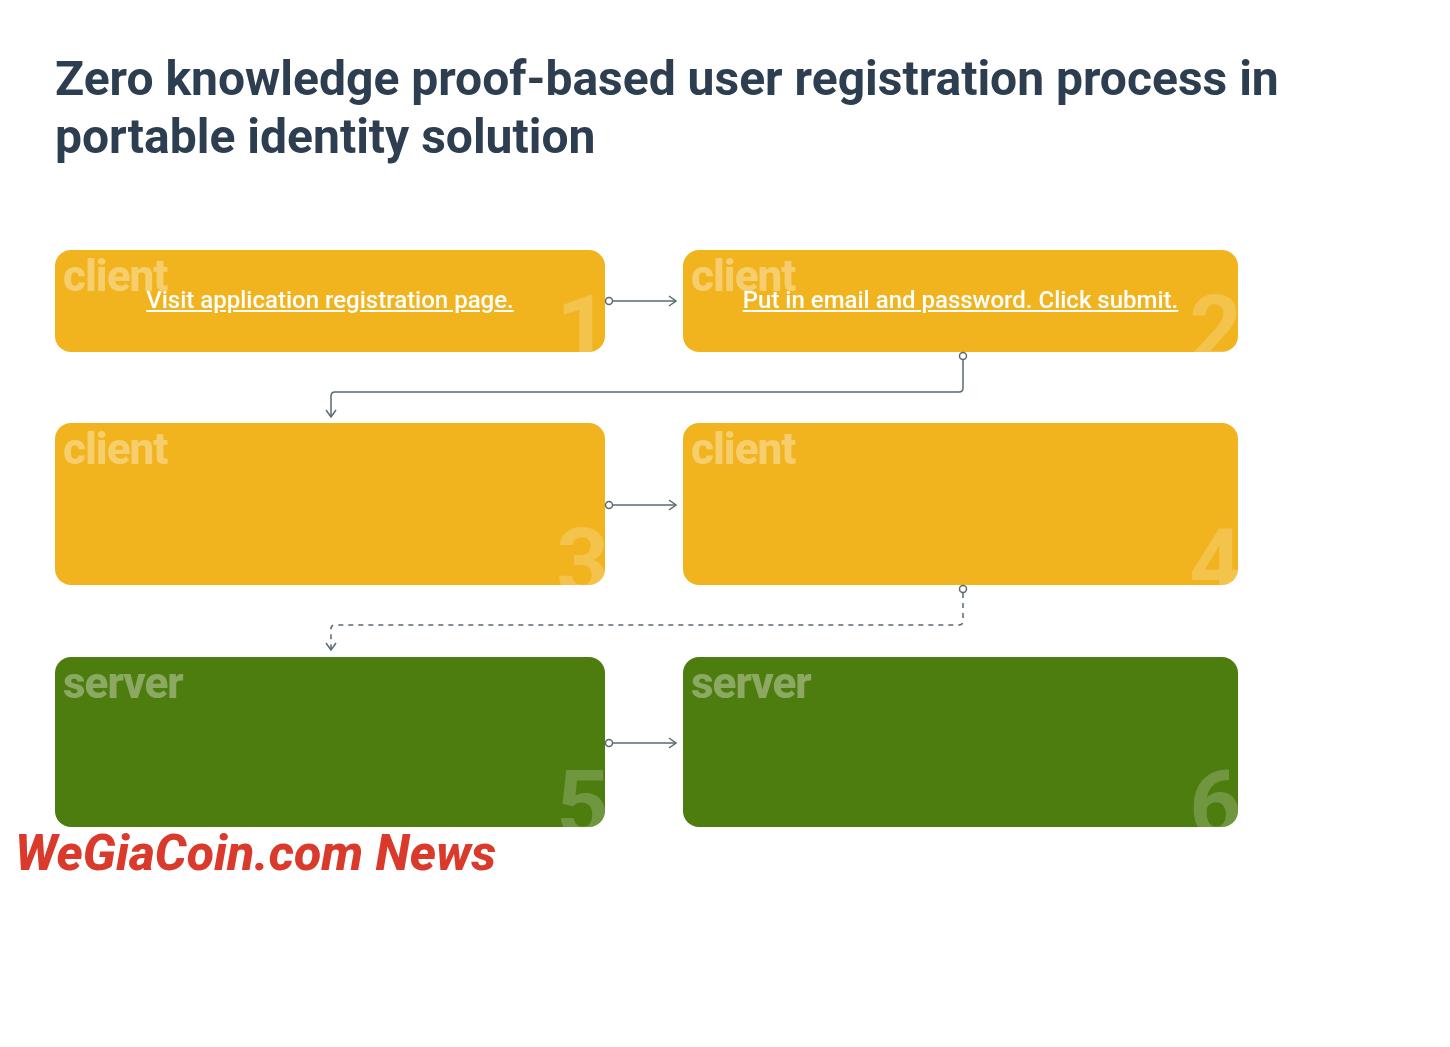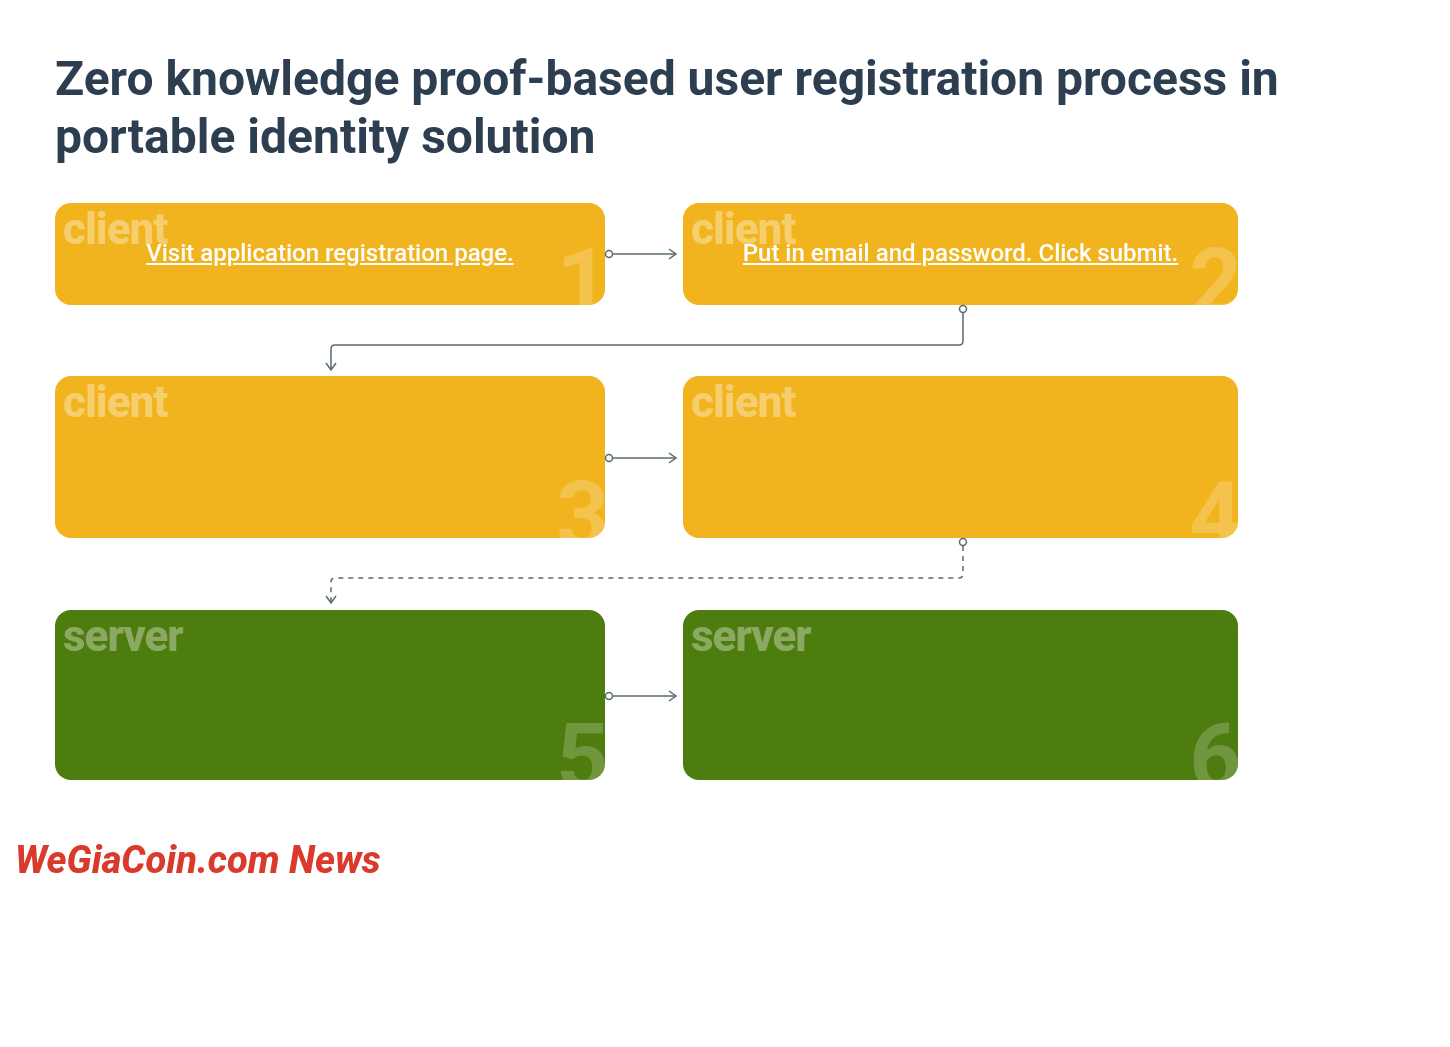--- a/index.html
+++ b/index.html
@@ -9,21 +9,21 @@
   width: 1450px;
   height: 1047px;
   position: relative;
   padding: 50px 55px;
 }
 .title {
   font-size: 48px;
   font-weight: 700;
   color: #2c3e50;
   line-height: 1.2;
-  margin-bottom: 38px;
+  margin-bottom: 85px;
 }
 .flow {
   position: relative;
   width: 100%;
   height: 640px;
 }
 .step {
   position: absolute;
   border-radius: 16px;
   display: flex;
@@ -58,21 +58,21 @@
   font-weight: 700;
   color: rgba(255,255,255,0.20);
   line-height: 1;
 }
 .step .text { position: relative; z-index: 2; }
 .connector {
   position: absolute;
   pointer-events: none;
 }
 .watermark-1 {
-  font-size: 38px;
+  font-size: 50px;
   font-weight: 800;
   font-style: italic;
   color: #d93a2b;
   letter-spacing: 0;
 }
 .watermark-2 {
   font-size: 24px;
   font-weight: 600;
   color: #888888;
   letter-spacing: -0.5px;

